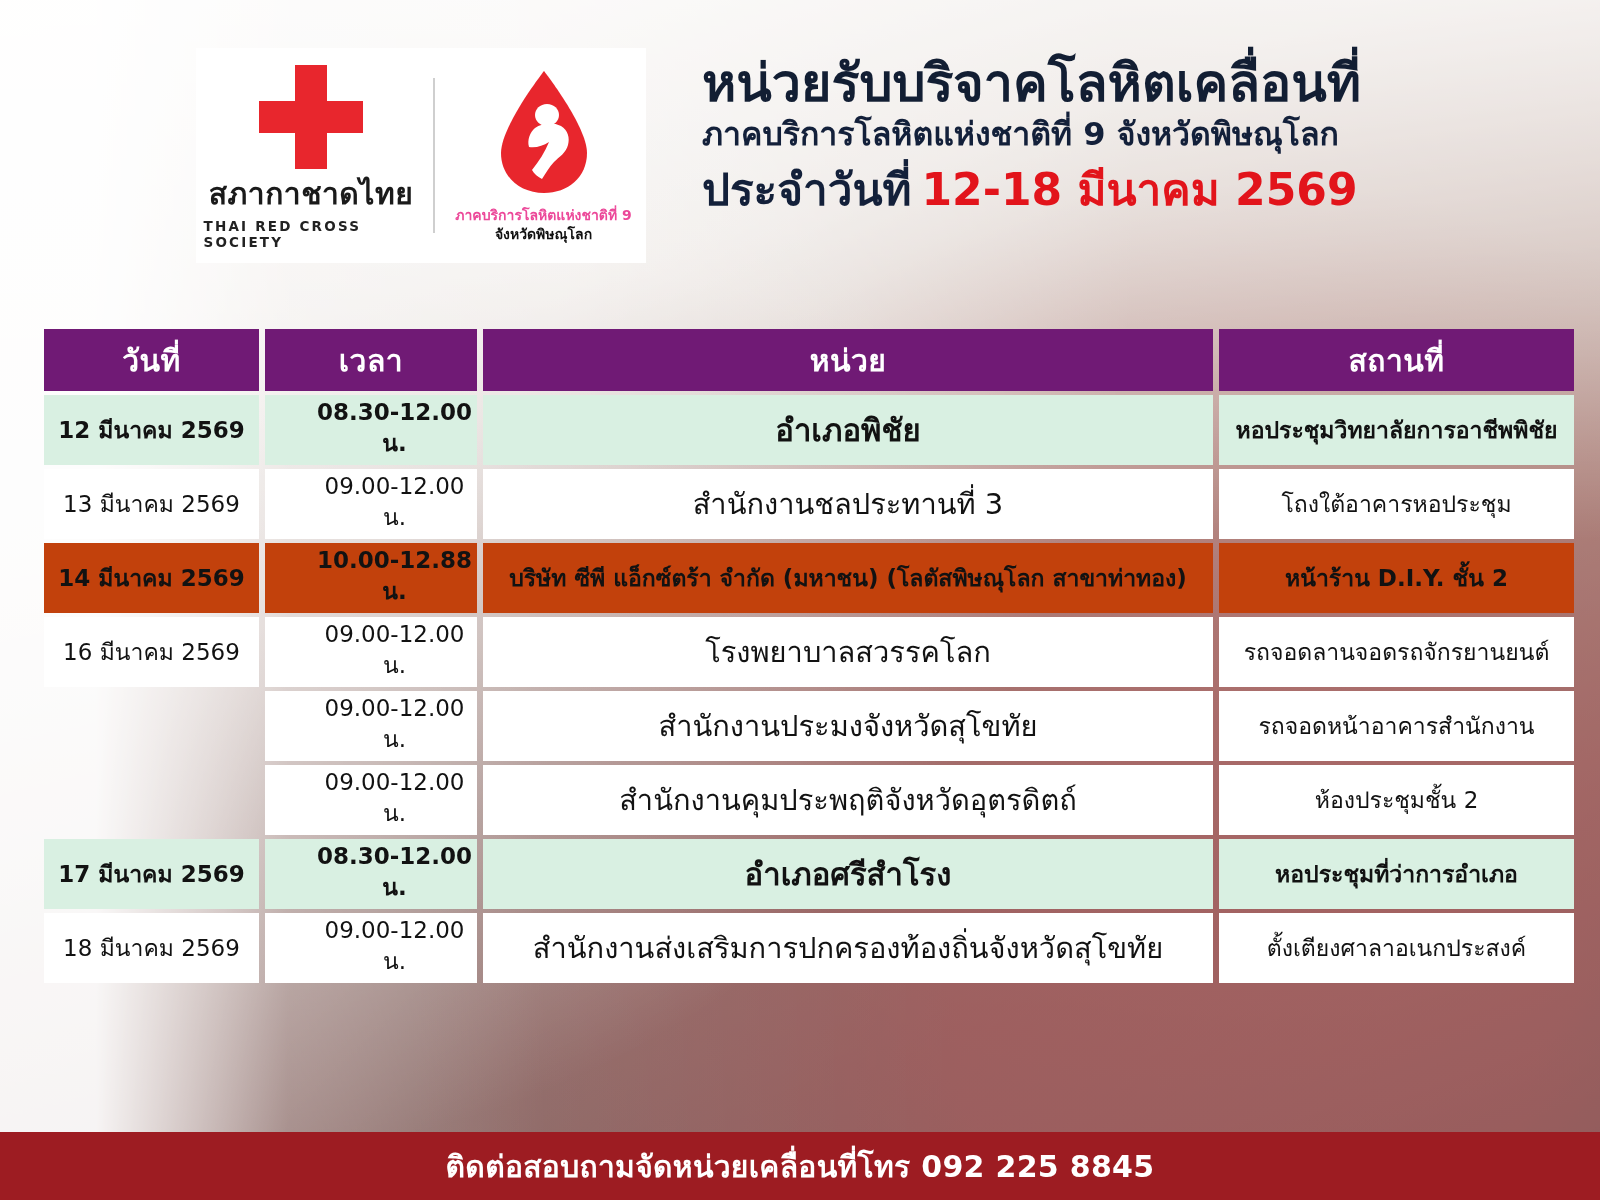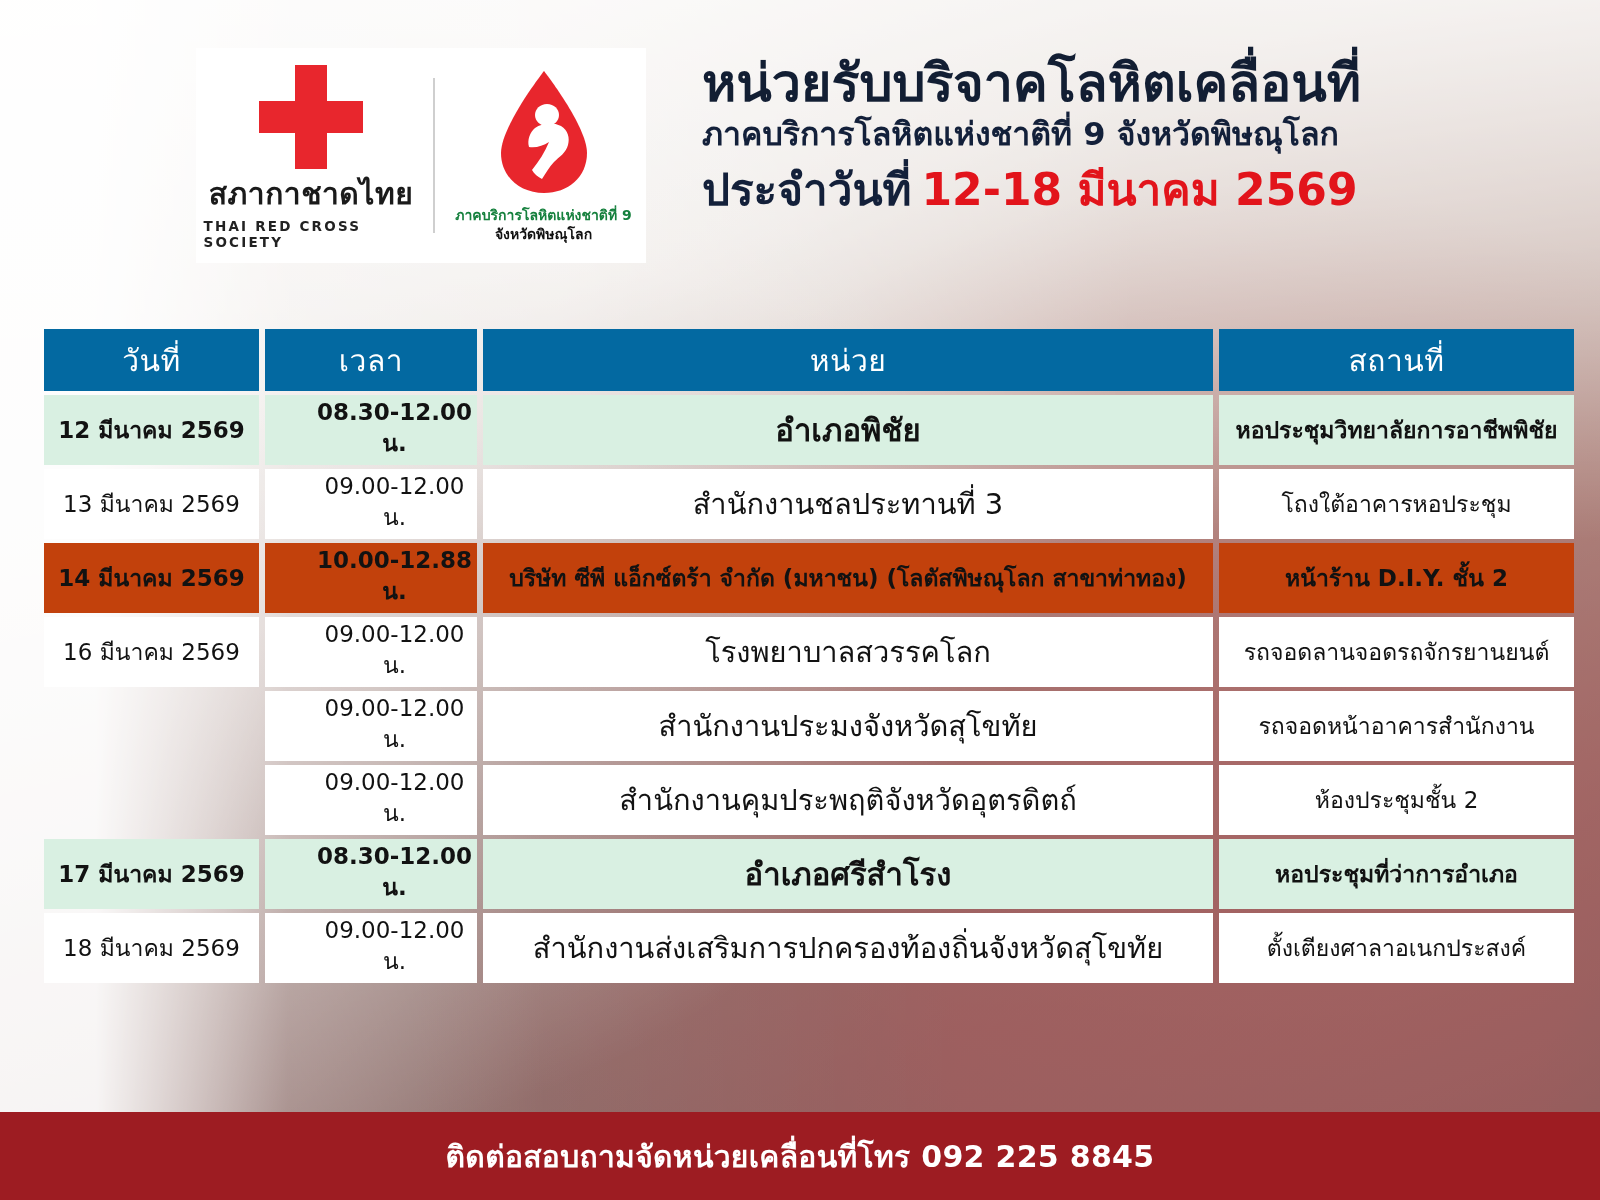--- a/index.html
+++ b/index.html
@@ -113,21 +113,21 @@
   .droplet {
     width: 106px;
     height: 128px;
     position: relative;
     margin-bottom: 10px;
   }
   .droplet svg { display: block; }
   .logo-sub1 {
     font-size: 14px;
     font-weight: 700;
-    color: #15803d;
+    color: #ec4899;
     line-height: 1.35;
     text-align: center;
   }
   .logo-sub2 {
     font-size: 14px;
     font-weight: 700;
     color: #111;
     line-height: 1.35;
     text-align: center;
   }
@@ -169,24 +169,24 @@
     left: 38px;
     width: 1524px;
   }
   table {
     border-collapse: separate;
     border-spacing: 6px 4px;
     width: 100%;
     table-layout: fixed;
   }
   thead th {
-    background: #0369a1;
+    background: #701a75;
     color: #ffffff;
     font-size: 30px;
-    font-weight: 400;
+    font-weight: 700;
     height: 62px;
     text-align: center;
     vertical-align: middle;
     letter-spacing: 0.5px;
   }
   tbody td {
     background: #ffffff;
     height: 70px;
     text-align: center;
     vertical-align: middle;
@@ -207,21 +207,21 @@
   col.col-time { width: 212px; }
   col.col-unit { width: 730px; }
   col.col-place { width: 355px; }
 
   
   .footer {
     position: absolute;
     left: 0;
     right: 0;
     bottom: 0;
-    height: 88px;
+    height: 68px;
     background: #9d1c22;
     display: flex;
     align-items: center;
     justify-content: center;
   }
   .footer-text {
     color: #ffffff;
     font-size: 30px;
     font-weight: 700;
     letter-spacing: 0.3px;

